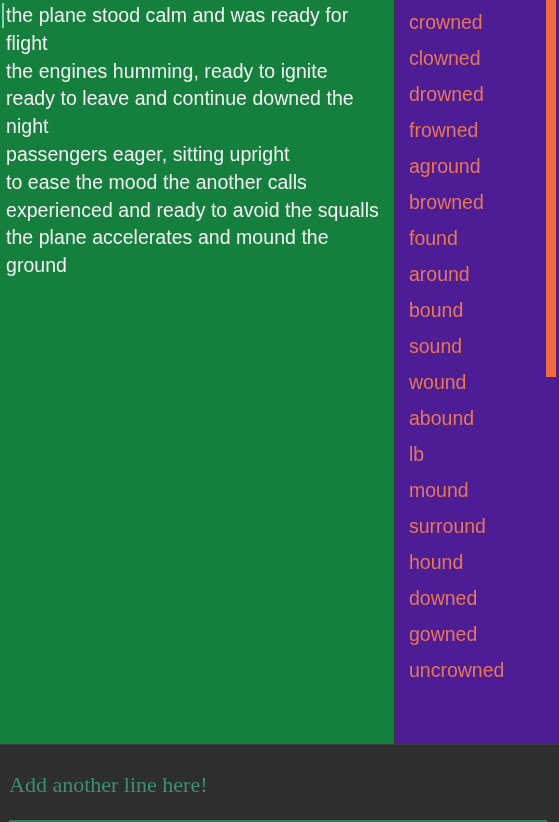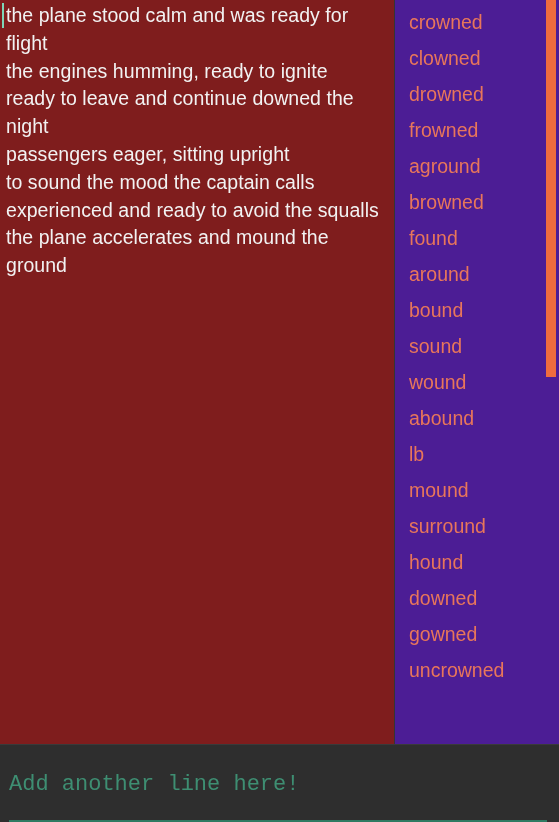--- a/index.html
+++ b/index.html
@@ -34,21 +34,21 @@
     height: 744px;
     overflow: hidden;
   }
 
   
   .poem-pane {
     position: relative;
     width: 394px;
     height: 744px;
     overflow: hidden;
-    background: #7f1d1d;
+    background: #15803d;
     box-sizing: border-box;
   }
 
   .poem-body {
     position: absolute;
     left: 0px;
     top: 2px;
     width: 394px;
     padding-left: 6px;
     box-sizing: border-box;
@@ -135,21 +135,21 @@
 
   .new-line-input {
     position: absolute;
     left: 9px;
     top: 26px;
     width: 538px;
     border: none;
     outline: none;
     background: transparent;
     color: #3e8e72;
-    font-family: Liberation Mono, monospace;
+    font-family: Liberation Serif, serif;
     font-size: 22px;
     line-height: 28px;
     padding: 0;
     margin: 0;
   }
   .new-line-input::placeholder {
     color: #3e8e72;
     opacity: 1;
   }
 
@@ -169,21 +169,21 @@
 
   <div class="content-row">
 
     <div class="poem-pane">
       <div class="caret"></div>
       <div class="poem-body">
         <div class="poem-line">the plane stood calm and was ready for flight</div>
         <div class="poem-line">the engines humming, ready to ignite</div>
         <div class="poem-line">ready to leave and continue downed the night</div>
         <div class="poem-line">passengers eager, sitting upright</div>
-        <div class="poem-line">to sound the mood the captain calls</div>
+        <div class="poem-line">to ease the mood the another calls</div>
         <div class="poem-line">experienced and ready to avoid the squalls</div>
         <div class="poem-line">the plane accelerates and mound the ground</div>
       </div>
     </div>
 
     <div class="rhyme-pane">
       <div class="rhyme-list">
         <div class="rhyme-item">crowned</div>
         <div class="rhyme-item">clowned</div>
         <div class="rhyme-item">drowned</div>

